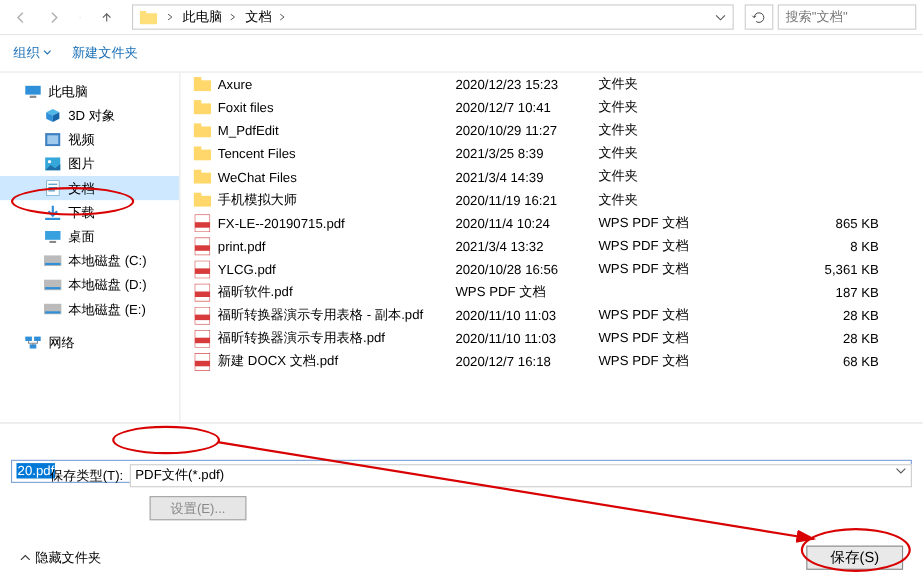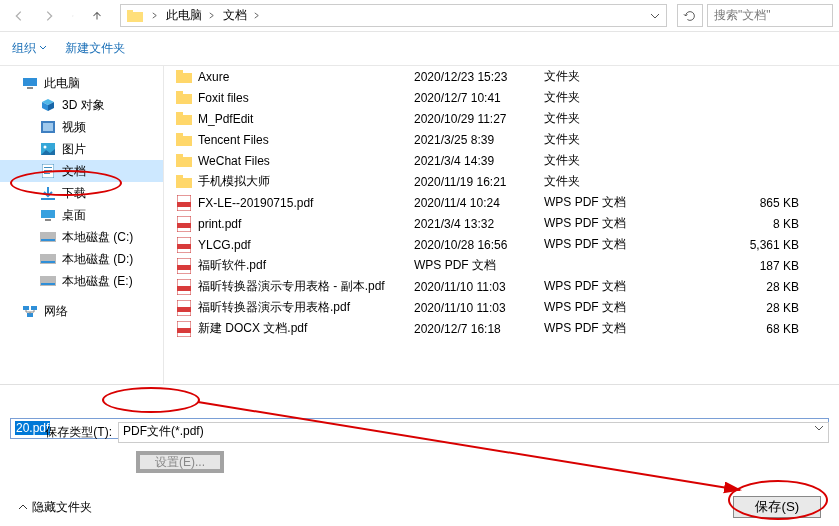--- a/index.html
+++ b/index.html
@@ -32,21 +32,21 @@
   .frow { display: flex; height: 21px; align-items: center; }
   .frow .col-n { display: flex; align-items: center; gap: 6px; padding-left: 12px; }
   .fico { width: 16px; height: 16px; display: flex; align-items: center; justify-content: center; }
   .bottom-panel { border-top: 1px solid #e0e0e0; padding: 6px 10px 0 10px; }
   .brow { display: flex; align-items: center; height: 26px; margin-bottom: 2px; }
   .blbl { width: 108px; text-align: right; padding-right: 6px; }
   .binput { flex: 1; height: 21px; border: 1px solid #7a9fd6; padding: 0 4px; display: flex; align-items: center; background: #fff; margin-top: 48px; }
   .binput.sel span { background: #0078d7; color: #fff; padding: 0 1px; }
   .bdrop { flex: 1; height: 21px; border: 1px solid #ccc; padding: 0 4px; display: flex; align-items: flex-start; background: #fff; justify-content: space-between; }
   .bbtnrow { display: flex; padding: 4px 0 0 126px; }
-  .bbtn-disabled { width: 88px; height: 22px; background: #e6e6e6; border: 4px solid #a3a3a3; color: #888; display: flex; align-items: center; justify-content: center; }
+  .bbtn-disabled { width: 88px; height: 22px; background: #e6e6e6; border: 1px solid #a3a3a3; color: #888; display: flex; align-items: center; justify-content: center; }
   .footer { position: absolute; bottom: 8px; left: 0; right: 0; display: flex; justify-content: space-between; align-items: center; padding: 0 18px; }
   .hide-files { display: flex; align-items: center; gap: 4px; }
   .save-btn { width: 88px; height: 22px; border: 1px solid #888; background: #e9e9e9; display: flex; align-items: center; justify-content: center; }
 
   
   .annot { position: absolute; border: 2px solid #d80000; border-radius: 50%; pointer-events: none; }
   .arrow-line { position: absolute; pointer-events: none; }
 </style>
 </head>
 <body>

